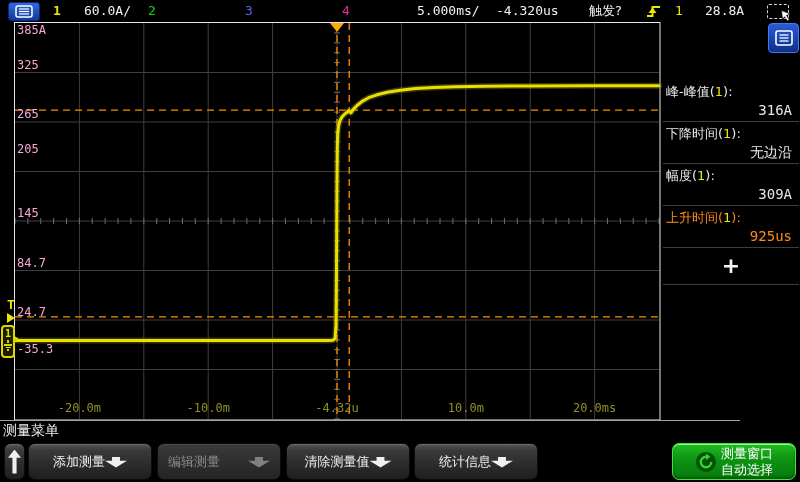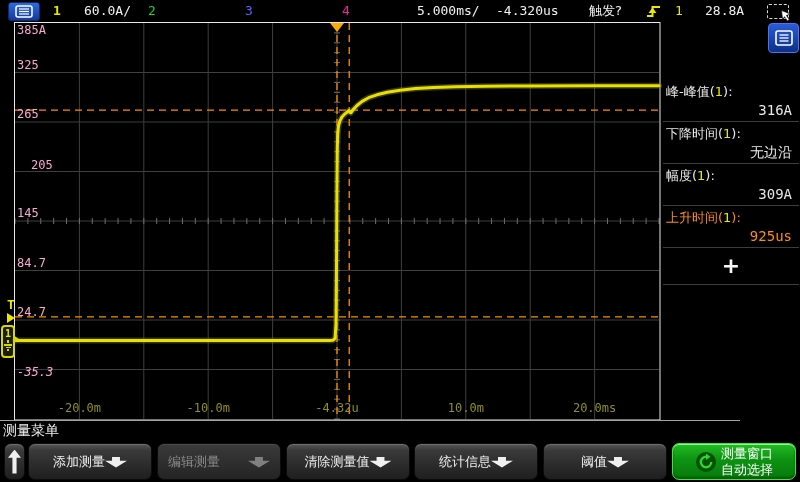--- a/index.html
+++ b/index.html
@@ -242,25 +242,25 @@
     <div class="num">1</div>
     <div class="stem"></div>
     <div class="g1"></div>
       <div class="g2"></div>
       <div class="g3"></div>
     <div class="notch"></div>
   </div>
 <div class="ylab" style="top: 2px;">385A</div>
     <div class="ylab" style="top: 36.5px;">325</div>
     <div class="ylab" style="top: 86px;">265</div>
-    <div class="ylab" style="top: 137px; margin-left: 14px;">205</div>
+    <div class="ylab" style="top: 121px;">205</div>
     <div class="ylab" style="top: 185px;">145</div>
     <div class="ylab" style="top: 235px;">84.7</div>
     <div class="ylab" style="top: 284px;">24.7</div>
-    <div class="ylab" style="top: 344px; font-style: italic;">-35.3</div>
+    <div class="ylab" style="top: 321px;">-35.3</div>
     <div class="xlab" style="left: 79.4px;">-20.0m</div>
     <div class="xlab" style="left: 208.2px;">-10.0m</div>
     <div class="xlab" style="left: 337px;">-4.32u</div>
     <div class="xlab" style="left: 465.8px;">10.0m</div>
     <div class="xlab" style="left: 594.6px;">20.0ms</div>
   </div>
 
 <div id="sidebar">
   <div id="sb-tab">
     <svg width="18" height="16" viewBox="0 0 18 16">
@@ -318,24 +318,20 @@
   <div class="bbtn" style="left:414px;width:124px;">
     <div class="blabel">统计信息</div>
     <div class="arr-down"></div>
   </div>
 
   <div class="bbtn" style="left:286px;width:124px;">
     <div class="blabel">清除测量值</div>
     <div class="arr-down"></div>
   </div>
 
-  <div class="bbtn" style="left:543px;width:124px;">
-    <div class="blabel">阈值</div>
-    <div class="arr-down"></div>
-  </div>
 
   <div class="bbtn green" style="left:672px;width:124px;">
     <svg width="22" height="22" viewBox="0 0 22 22">
       <circle cx="11" cy="11" r="10" fill="#064f06"></circle>
       <path d="M16.2 11 A5.2 5.2 0 1 1 11 5.8" fill="none" stroke="#2dd62d" stroke-width="2.4"></path>
       <polygon points="11,2.6 15.5,5.8 11,9" fill="#2dd62d"></polygon>
     </svg>
     <div class="gtext">
       <div class="blabel">测量窗口</div>
       <div class="blabel">自动选择</div>

